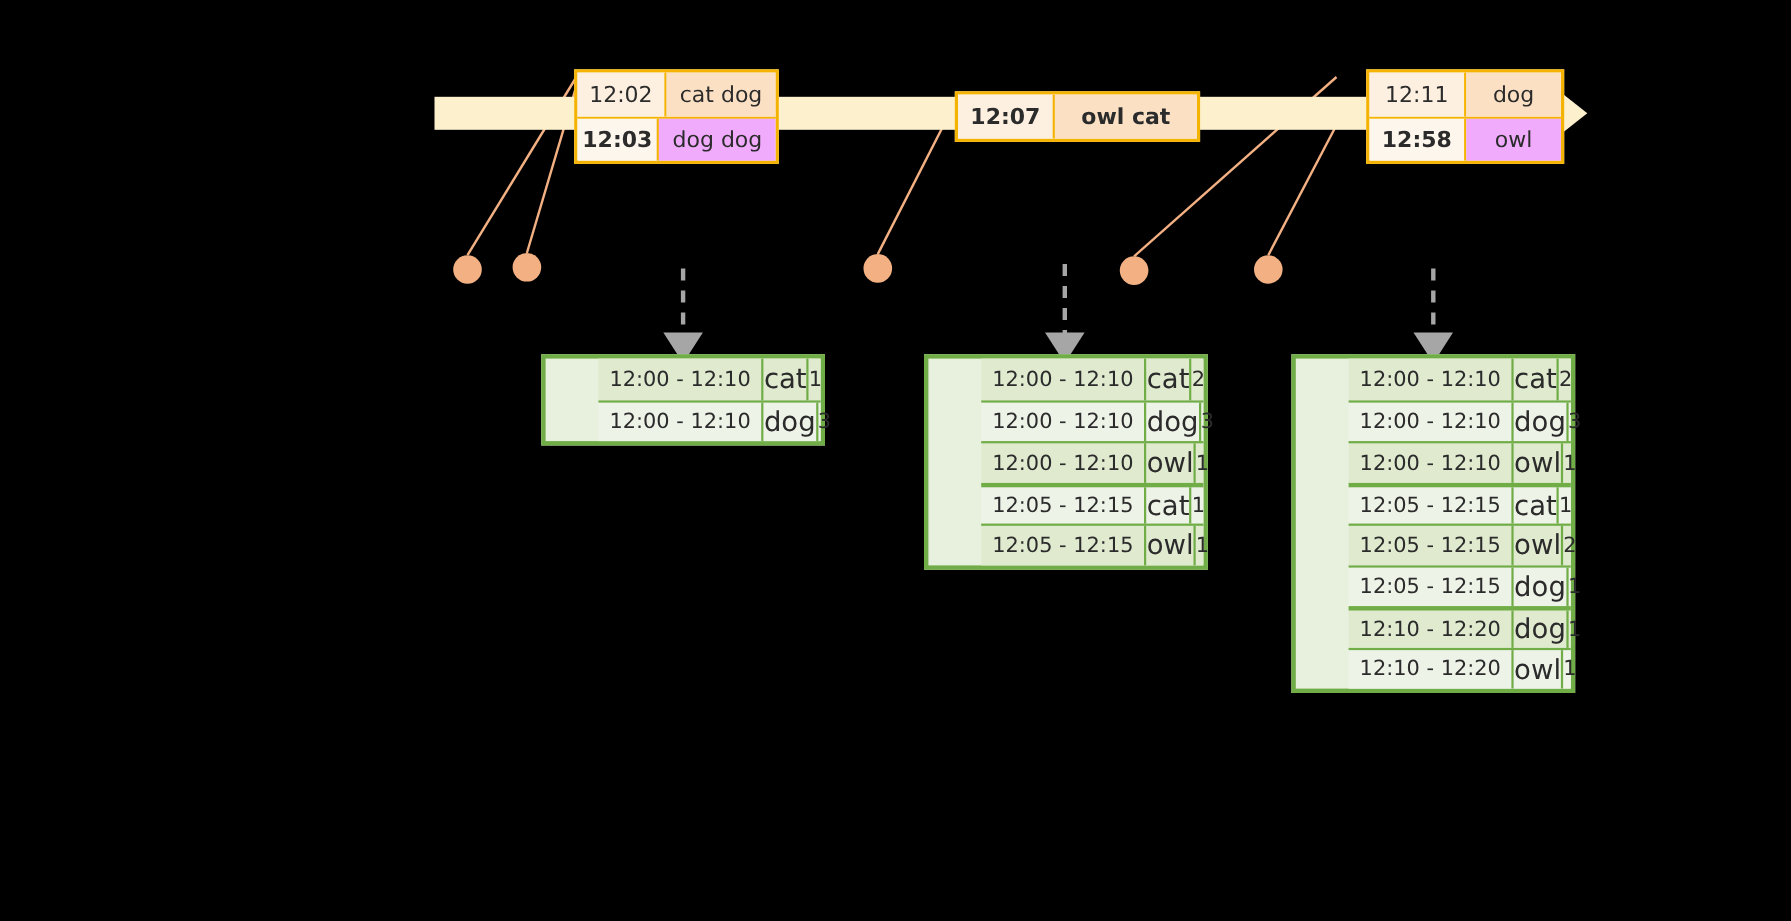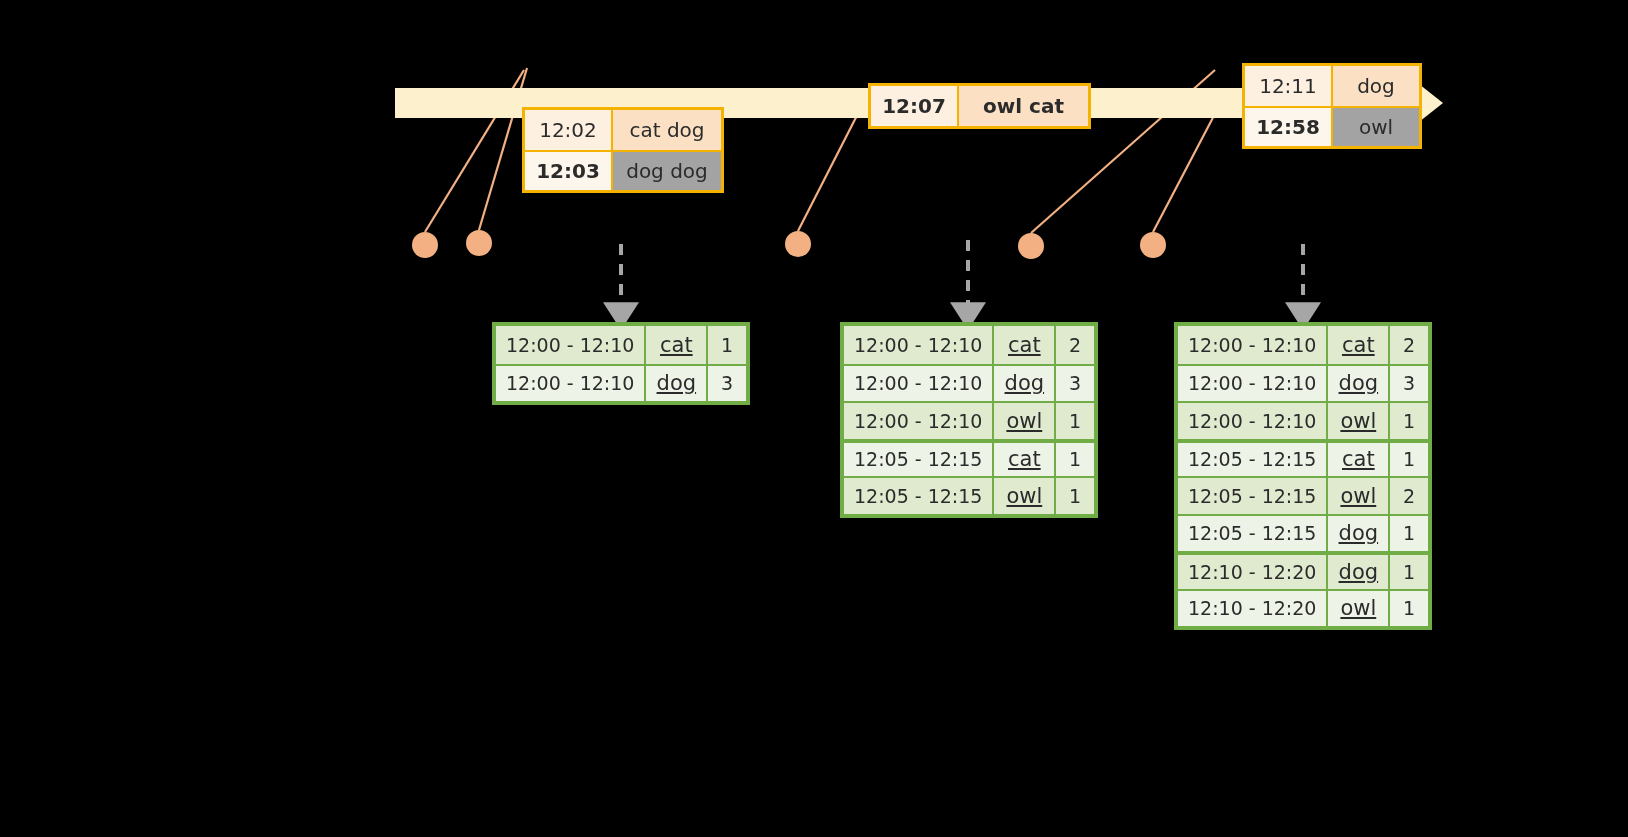--- a/index.html
+++ b/index.html
@@ -54,21 +54,21 @@
     display: flex;
     height: 40px;
     box-sizing: border-box;
   }
   .event-row + .event-row {
     border-top: 2px solid #f5b301;
   }
   .event-row.shade .cell-time { background: #fdf0e0; }
   .event-row.shade .cell-val  { background: #fbe0c4; }
   .event-row.plain .cell-time { background: #fdf6ec; font-weight: bold; }
-  .event-row.plain .cell-val  { background: #a3a3a3; }
+  .event-row.plain .cell-val  { background: #f0abfc; }
 
   .cell-time {
     width: 88px;
     display: flex;
     align-items: center;
     justify-content: center;
     font-size: 20px;
     color: #2b2b2b;
     border-right: 2px solid #f5b301;
     box-sizing: border-box;
@@ -93,20 +93,21 @@
     border-radius: 50%;
     background: #f3b183;
   }
 
   
   .result-table {
     position: absolute;
     border: 4px solid #70ad47;
     box-sizing: border-box;
     background: #e8f1de;
+    padding-left: 48px;
   }
   .res-row {
     display: flex;
     height: 37.5px;
     box-sizing: border-box;
   }
   .res-row + .res-row { border-top: 2px solid #70ad47; }
   .res-row.grp-end + .res-row { border-top: 4px solid #70ad47; }
   .res-row.even { background: #dfeacf; }
   .res-row.odd  { background: #eef3e8; }
@@ -121,25 +122,24 @@
     border-right: 2px solid #70ad47;
     box-sizing: border-box;
     white-space: nowrap;
     padding: 0 10px;
   }
   .res-key {
     width: 62px;
     display: flex;
     align-items: center;
     justify-content: center;
-    font-size: 21px;
+    font-size: 25px;
     color: #2b2b2b;
     border-right: 2px solid #70ad47;
     box-sizing: border-box;
-    text-decoration: underline;
   }
   .res-count {
     width: 38px;
     display: flex;
     align-items: center;
     justify-content: center;
     font-size: 19px;
     color: #2b2b2b;
     box-sizing: border-box;
   }
@@ -166,21 +166,21 @@
         <line x1="621" y1="244" x2="621" y2="315" stroke="#a6a6a6" stroke-width="4" stroke-dasharray="11 9" marker-end="url(#dash-head)"></line>
         <line x1="968" y1="240" x2="968" y2="315" stroke="#a6a6a6" stroke-width="4" stroke-dasharray="11 9" marker-end="url(#dash-head)"></line>
         <line x1="1303" y1="244" x2="1303" y2="315" stroke="#a6a6a6" stroke-width="4" stroke-dasharray="11 9" marker-end="url(#dash-head)"></line>
       </g>
   </svg>
 
   <div class="timeline-bar" id="timeline-bar" style="left: 395px; top: 88px; width: 1010px; height: 30px;"></div>
   <div class="timeline-head" id="timeline-head" style="left: 1405px; top: 73px;"></div>
 
   <div id="event-boxes">
-      <div class="event-box" style="left: 522px; top: 63px; width: 202px; margin-top: 44px;">
+      <div class="event-box" style="left: 522px; top: 63px; width: 186px;">
         <div class="event-row shade">
           <div class="cell-time">12:02</div>
           <div class="cell-val">cat dog</div>
         </div>
         <div class="event-row plain">
           <div class="cell-time">12:03</div>
           <div class="cell-val">dog dog</div>
         </div>
       </div>
       <div class="event-box" style="left: 868px; top: 83px; width: 223px; font-weight: bold;">

